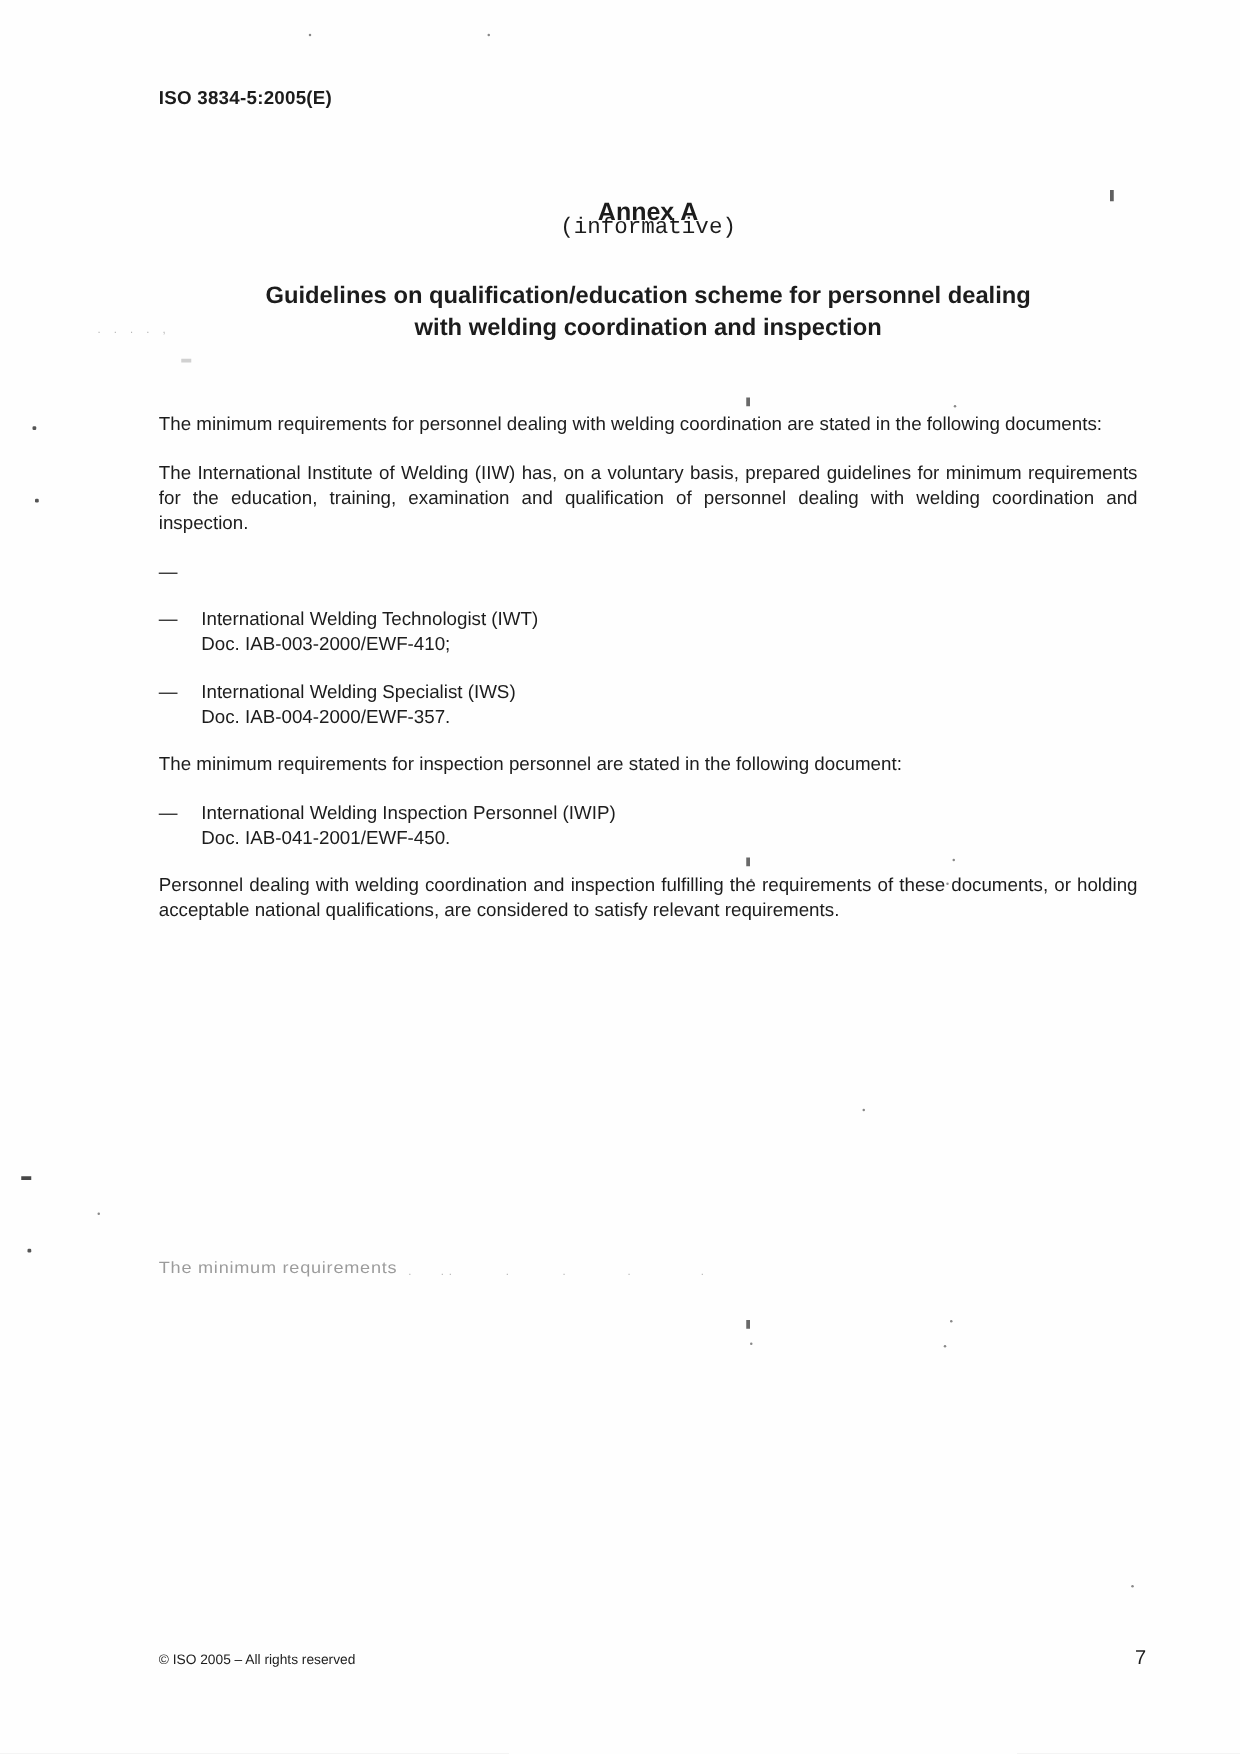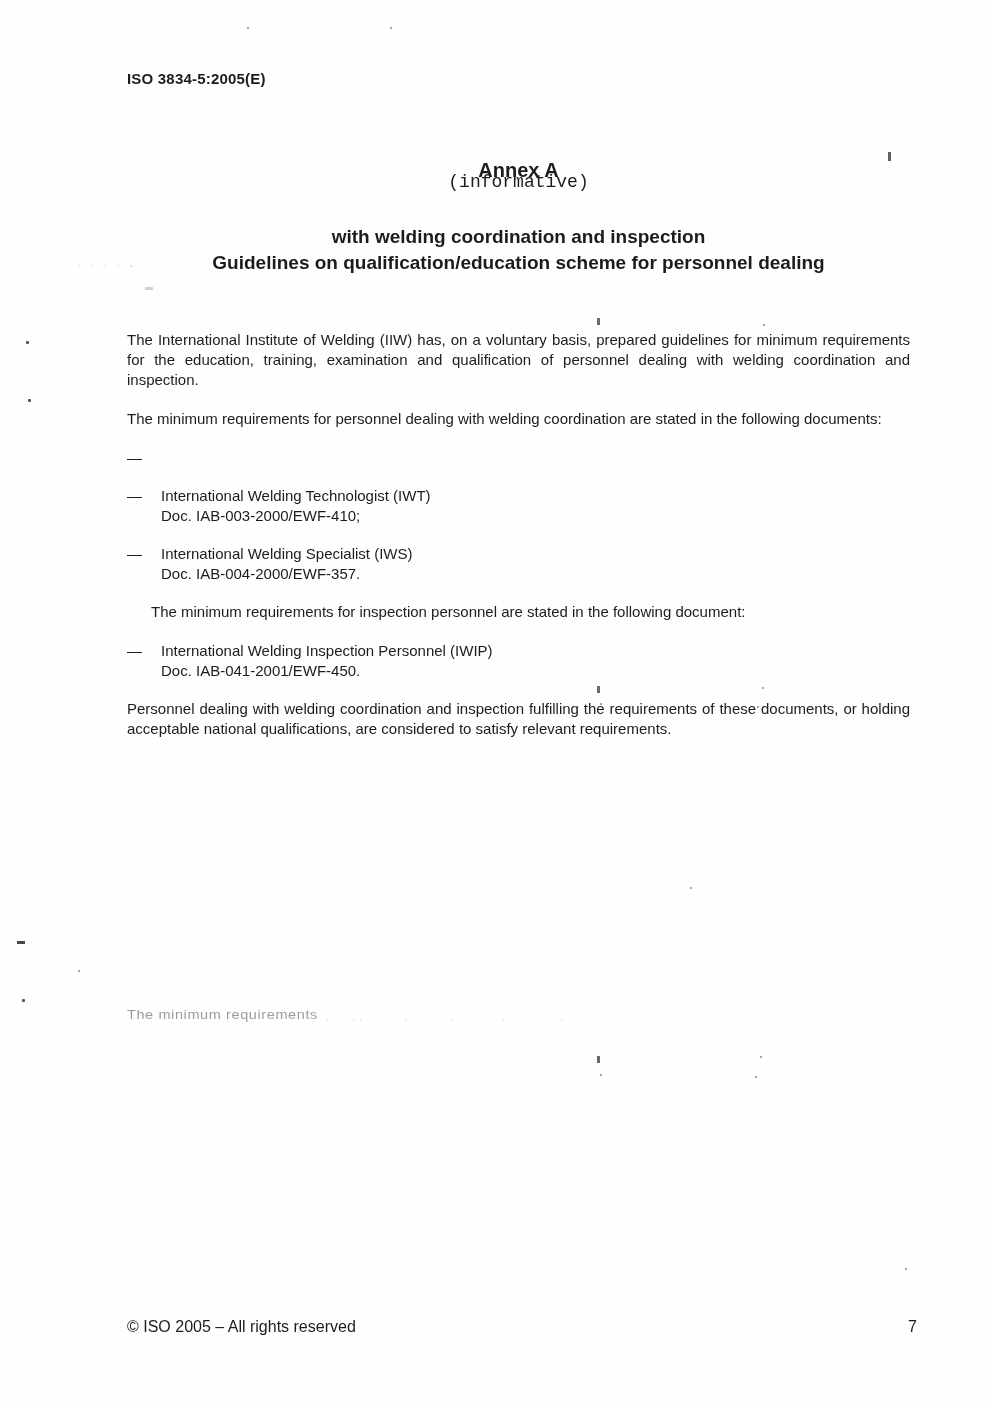--- a/index.html
+++ b/index.html
@@ -57,39 +57,39 @@
     top: 330px;
     left: 127px;
     width: 783px;
     font-size: 15px;
     line-height: 20px;
   }
   .para {
     text-align: justify;
     margin: 0 0 19px 0;
   }
-  .para.no-justify { text-align: left; margin-left: 24px; }
+  .para.no-justify { text-align: left; }
   .doc-list-item {
     display: flex;
     margin: 0 0 18px 0;
   }
   .doc-list-item .dash {
     width: 34px;
     flex: 0 0 34px;
   }
   .footer {
     position: absolute;
     top: 1318px;
     left: 127px;
     width: 790px;
     display: flex;
     justify-content: space-between;
     align-items: baseline;
   }
-  .footer .copyright { font-size: 16px; }
+  .footer .copyright { font-size: 11px; }
   .footer .page-number { font-size: 16px; }
   
   .artifact { position: absolute; pointer-events: none; }
   .speck {
     width: 3px; height: 3px;
     background: #555;
     border-radius: 1px;
   }
   .speck.tiny { width: 2px; height: 2px; background: #888; }
   .tick {
@@ -118,29 +118,29 @@
 <body>
 
 <div class="page">
 
   <div class="header">ISO 3834-5:2005(E)</div>
 
   <div class="annex-title">Annex A</div>
   <div class="annex-subtitle">(informative)</div>
 
   <div class="doc-heading">
+    <div>Guidelines on qualification/education scheme for personnel dealing</div>
     <div>with welding coordination and inspection</div>
-    <div>Guidelines on qualification/education scheme for personnel dealing</div>
   </div>
 
   <div class="body-copy">
 
+    <p class="para">The minimum requirements for personnel dealing with welding coordination are stated in the following documents:</p>
+
     <p class="para">The International Institute of Welding (IIW) has, on a voluntary basis, prepared guidelines for minimum requirements for the education, training, examination and qualification of personnel dealing with welding coordination and inspection.</p>
-
-    <p class="para">The minimum requirements for personnel dealing with welding coordination are stated in the following documents:</p>
 
     <div class="doc-list-item">
       <span class="dash">—</span>
     </div>
 
     <div class="doc-list-item">
       <span class="dash">—</span>
       <span class="item-text">
         <span>International Welding Technologist (IWT)</span><br>
         <span>Doc. IAB-003-2000/EWF-410;</span>

